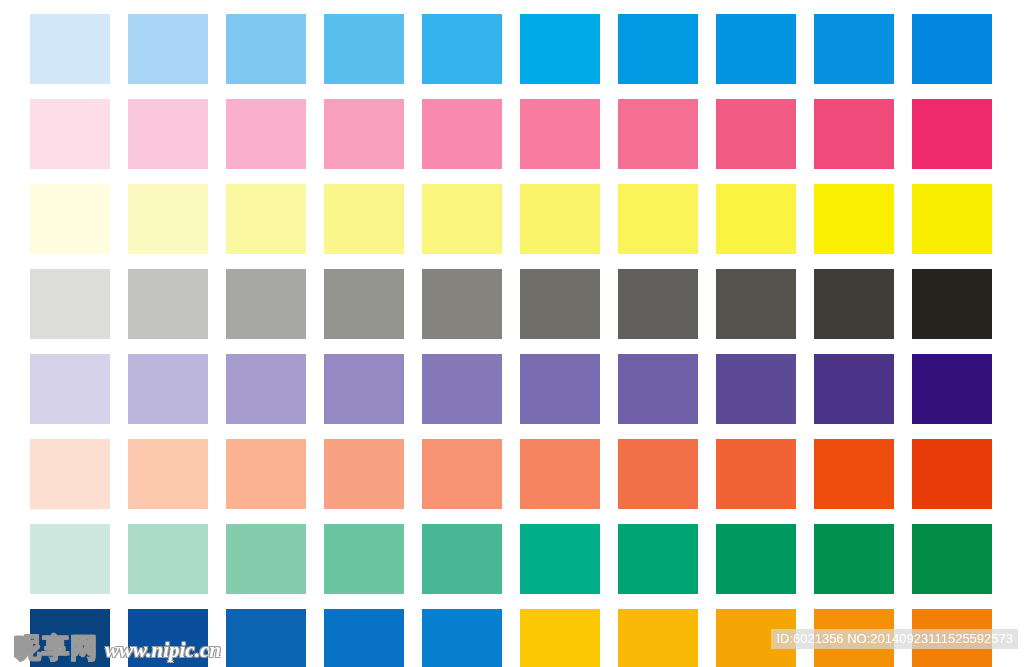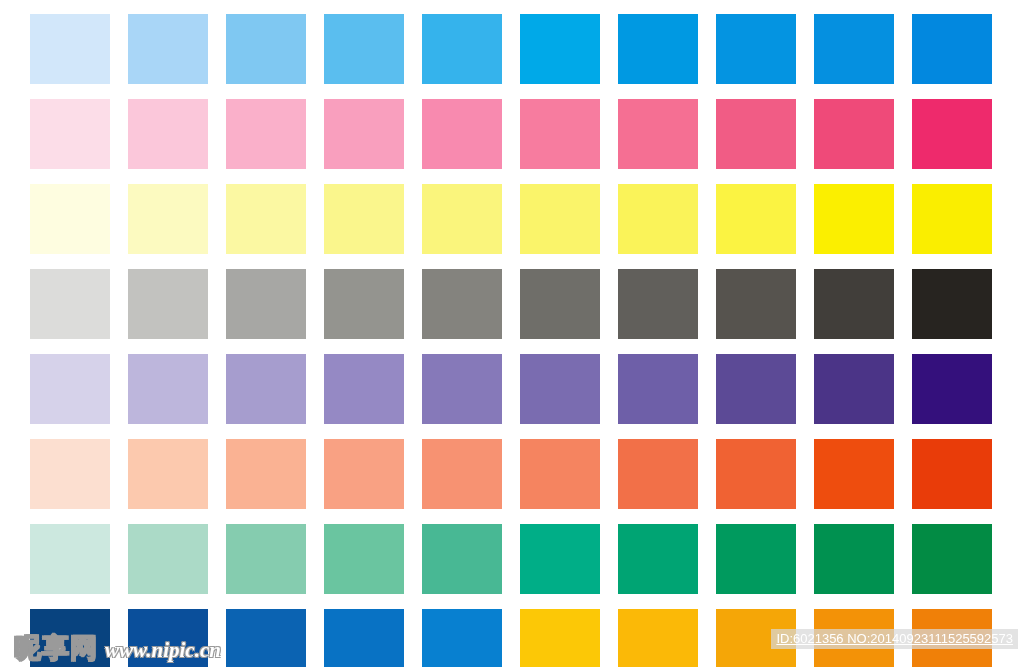--- a/index.html
+++ b/index.html
@@ -75,21 +75,20 @@
     right: 6px;
     bottom: 18px;
     background: rgba(216, 216, 216, 0.72);
     color: #ffffff;
     font-family: "Liberation Sans", sans-serif;
     font-size: 13px;
     line-height: 18px;
     padding: 1px 5px;
     white-space: nowrap;
     pointer-events: none;
-    text-decoration: underline;
   }
 </style>
 </head>
 <body>
 
 <div id="palette-grid" style="left: 30px; top: 14px;">
     <div class="swatch-row" style="gap: 18px; margin-bottom: 15px;">
       <div class="swatch" title="#D2E7FA" style="width: 80px; flex: 0 0 80px; height: 70px; background: rgb(210, 231, 250);"></div>
       <div class="swatch" title="#A9D6F7" style="width: 80px; flex: 0 0 80px; height: 70px; background: rgb(169, 214, 247);"></div>
       <div class="swatch" title="#7FC8F2" style="width: 80px; flex: 0 0 80px; height: 70px; background: rgb(127, 200, 242);"></div>

